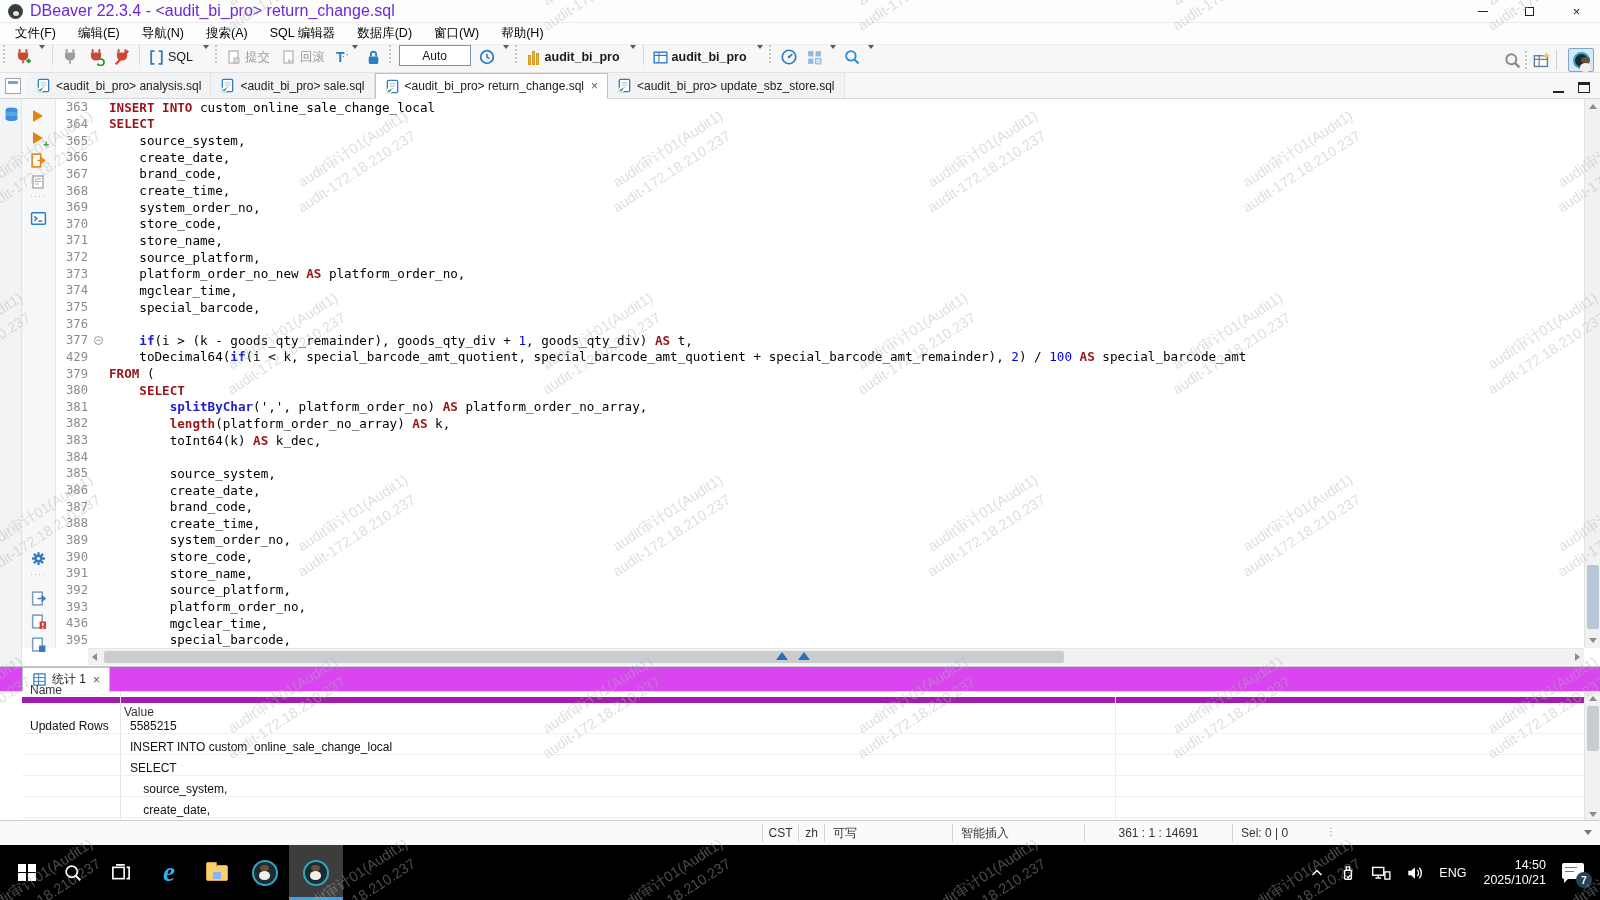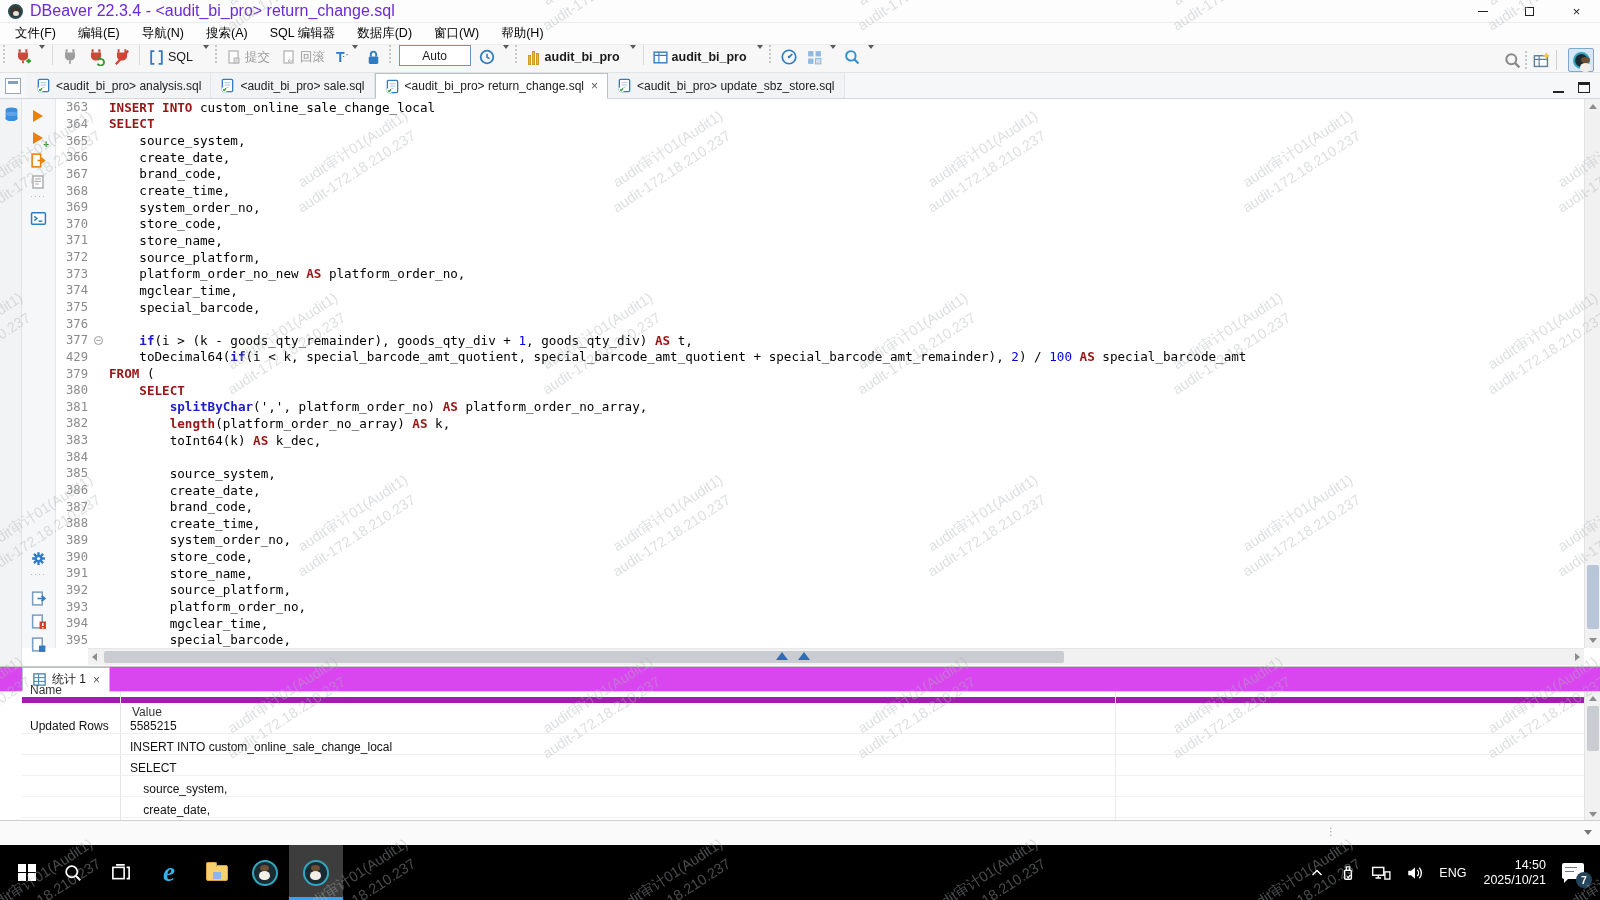--- a/index.html
+++ b/index.html
@@ -74,21 +74,21 @@
   .h-ar{position:absolute;top:4px;width:0;height:0;border-top:4.5px solid transparent;border-bottom:4.5px solid transparent;}
   .sash-tris{position:absolute;top:652px;left:776px;display:flex;gap:10px;z-index:5;}
   .btri{width:0;height:0;border-left:6px solid transparent;border-right:6px solid transparent;border-bottom:8px solid #2e6db4;}
   
   .bpanel{position:absolute;left:0;top:666px;width:1600px;height:154px;background:#fff;border-top:1px solid #c9c9c9;}
   .bp-tabs{position:absolute;left:0;top:0;width:1600px;height:25px;border-bottom:1px solid #d4d7da;background:#d946ef;}
   .bp-tab{position:absolute;left:22px;top:0;height:25px;background:#fff;border:1px solid #b9c0cc;border-bottom:1px solid #fff;display:flex;align-items:center;padding:0 9px;font-size:12px;}
   .bp-tab .ticon{margin-right:5px;}
   .grid-head{position:absolute;left:22px;top:15px;width:1562px;height:21px;border-bottom:6px solid #a21caf;font-size:12px;color:#333;display:flex;align-items:center;}
   .gh-name{width:98px;padding-left:8px;}
-  .gh-val{padding-left:12px;margin-top:45px;}
+  .gh-val{padding-left:4px;margin-top:45px;}
   .grid-vline{position:absolute;left:120px;top:25px;width:1px;height:129px;background:#e4e4e4;}
   .grid-vline2{position:absolute;left:1115px;top:25px;width:1px;height:129px;background:#ececec;}
   .grid-rows{position:absolute;left:22px;top:46px;width:1562px;height:108px;overflow:hidden;}
   .srow{height:21px;display:flex;align-items:flex-end;border-bottom:1px solid #f0f0f0;font-size:12px;}
   .sc-name{width:98px;padding-left:8px;color:#111;}
   .sc-val{padding-left:10px;white-space:pre;color:#111;}
   .bp-vscroll{position:absolute;left:1584px;top:25px;width:16px;height:129px;background:#f1f1f1;border-left:1px solid #e3e3e3;}
   
   .statusbar{position:absolute;left:0;top:820px;width:1600px;height:25px;background:#fafafa;border-top:1px solid #cfcfcf;font-size:12px;color:#333;}
   .st-cells{position:absolute;left:762px;top:0;height:24px;display:flex;align-items:center;}
@@ -561,21 +561,21 @@
           <span class="ln">392</span>
           <span class="fold"></span>
           <span class="ct"><span class="tk-p">        source_platform,</span></span>
         </div>
         <div class="cl">
           <span class="ln">393</span>
           <span class="fold"></span>
           <span class="ct"><span class="tk-p">        platform_order_no,</span></span>
         </div>
         <div class="cl">
-          <span class="ln">394</span>
+          <span class="ln">436</span>
           <span class="fold"></span>
           <span class="ct"><span class="tk-p">        mgclear_time,</span></span>
         </div>
         <div class="cl">
           <span class="ln">395</span>
           <span class="fold"></span>
           <span class="ct"><span class="tk-p">        special_barcode,</span></span>
         </div>
       </div>
     </div>
@@ -636,20 +636,28 @@
         </div>
       </div>
     <div class="bp-vscroll">
       <span class="sb-arrow" style="top:4px;border-bottom:5px solid #8d8d8d;"></span>
       <div class="vthumb" style="top:14px;height:45px;background:#c9cdd2;"></div>
       <span class="sb-arrow" style="bottom:4px;border-top:5px solid #8d8d8d;"></span>
     </div>
   </div>
 
   <div class="statusbar">
+    <div class="st-cells" id="statuscells">
+        <span class="st-cell" style="width:36px;text-align:center;">CST</span>
+        <span class="st-cell" style="width:26px;text-align:center;">zh</span>
+        <span class="st-cell" style="width:128px;text-align:left;padding-left:8px;">可写</span>
+        <span class="st-cell" style="width:132px;text-align:left;padding-left:8px;">智能插入</span>
+        <span class="st-cell" style="width:148px;text-align:center;">361 : 1 : 14691</span>
+        <span class="st-cell" style="width:80px;text-align:left;padding-left:8px;">Sel: 0 | 0</span>
+      </div>
     <span class="st-grip" id="stgrip" style="position: absolute; left: 1318px; top: 5px;">⋮</span>
     <span class="st-chev"></span>
   </div>
 
   <div class="taskbar">
     <div class="tb-ico" style="left:4px;">
       <span class="winlogo">
           <span></span>
           <span></span>
           <span></span>

